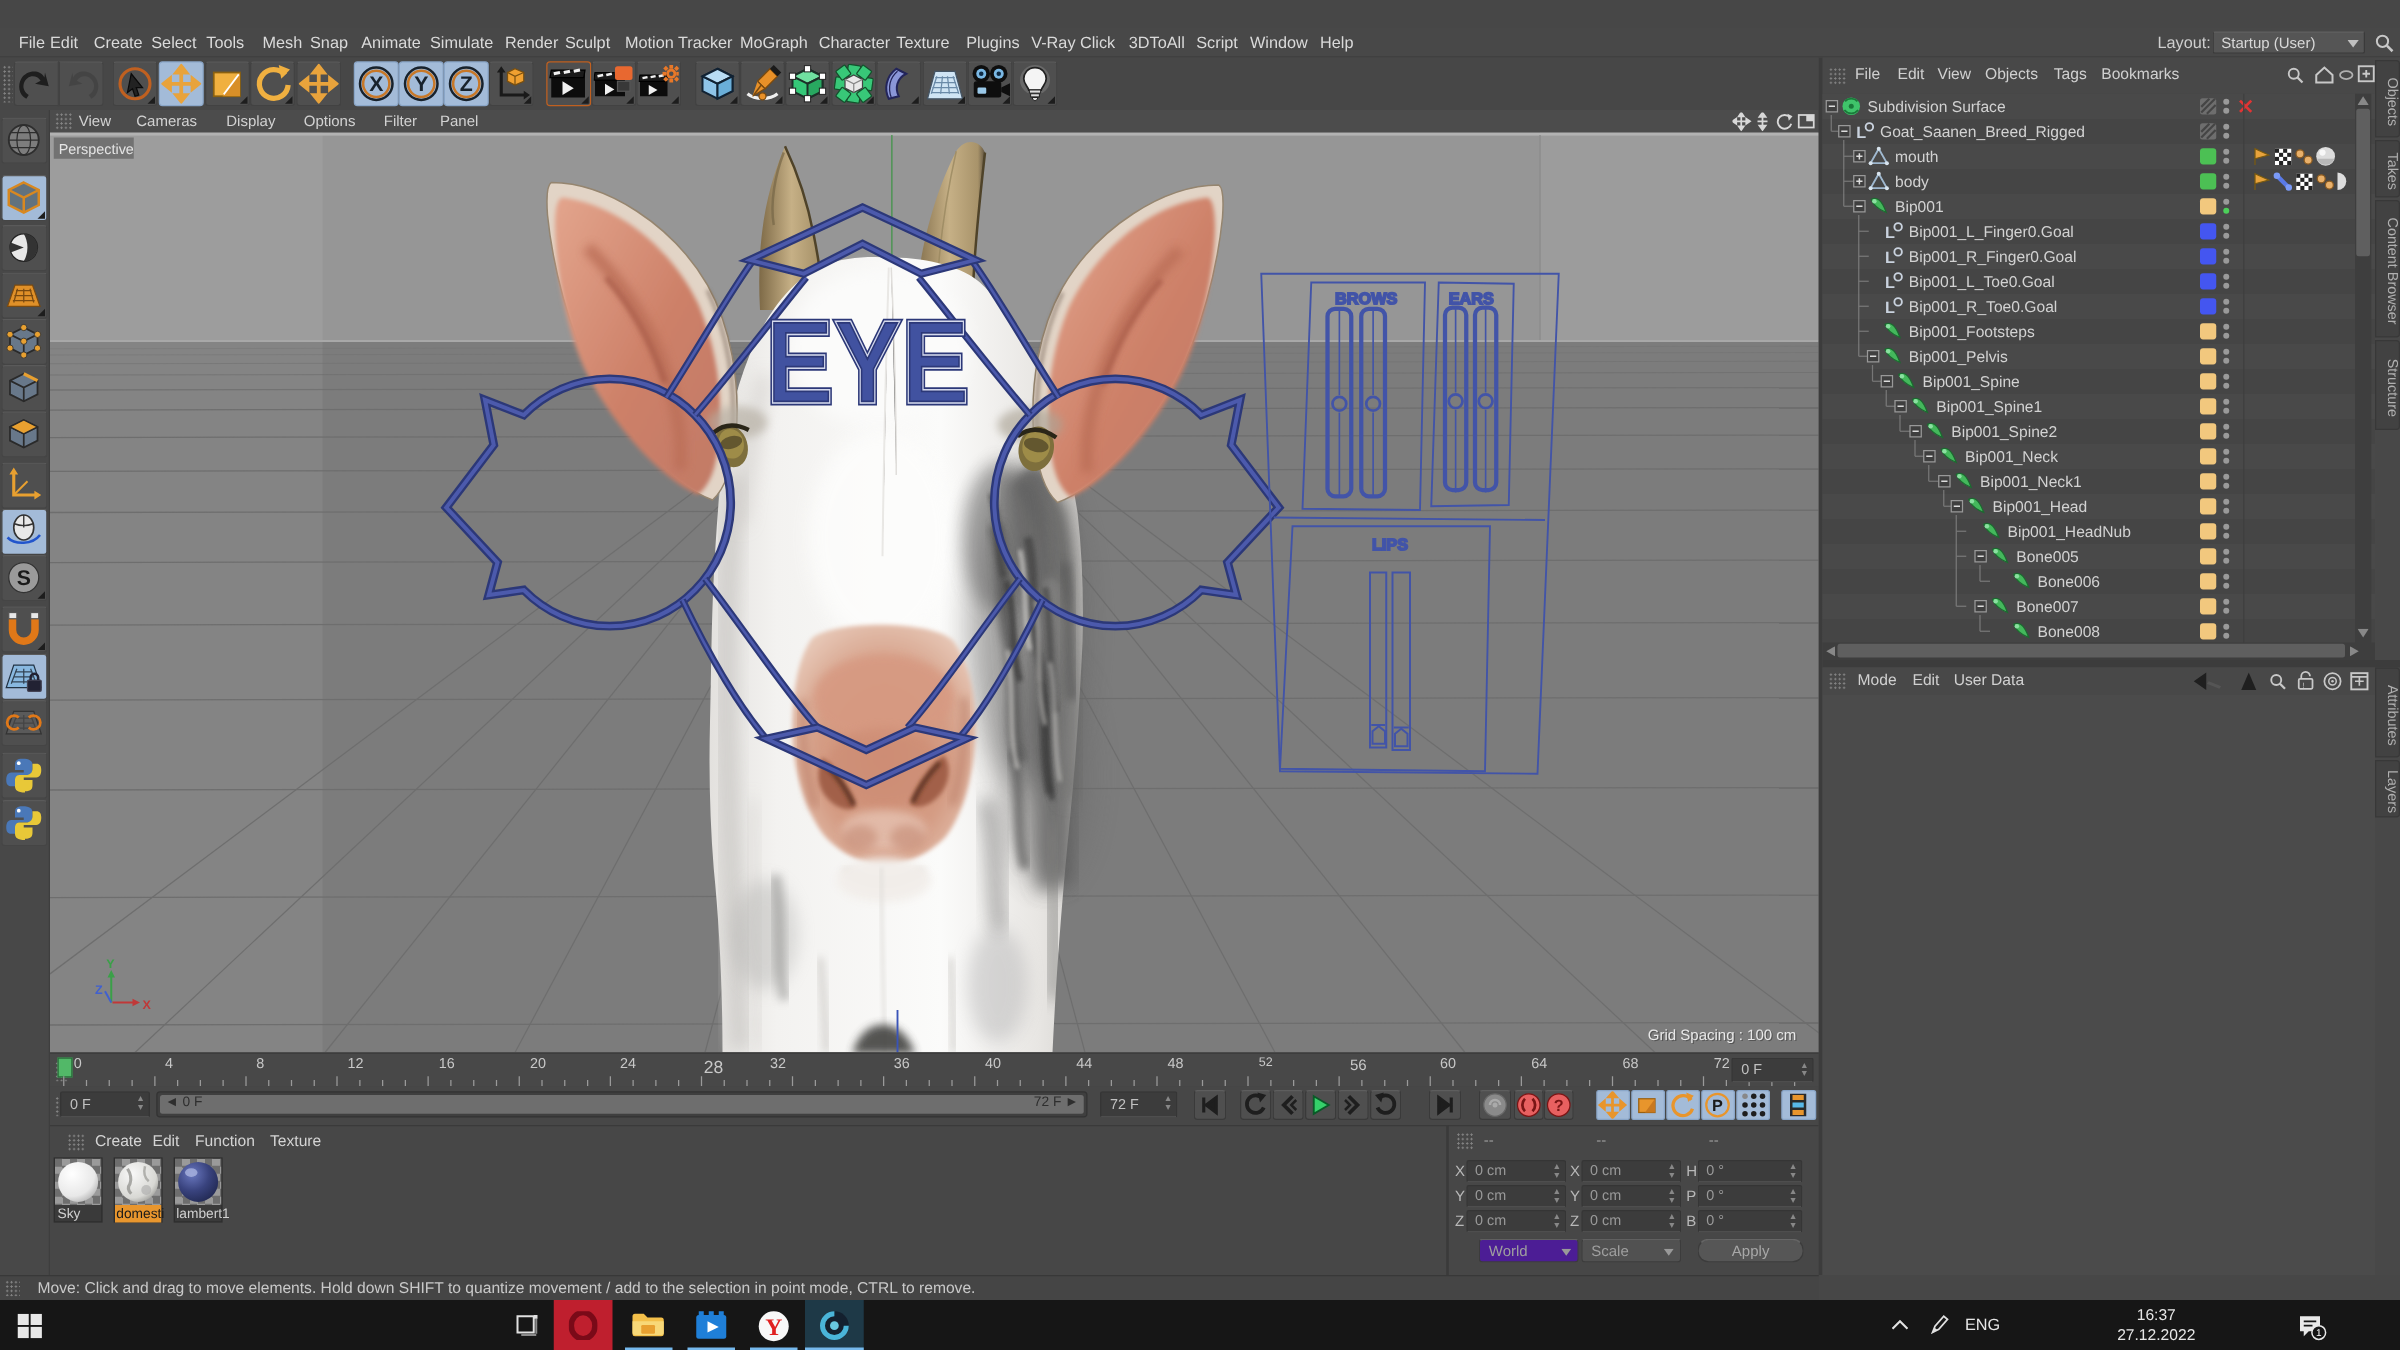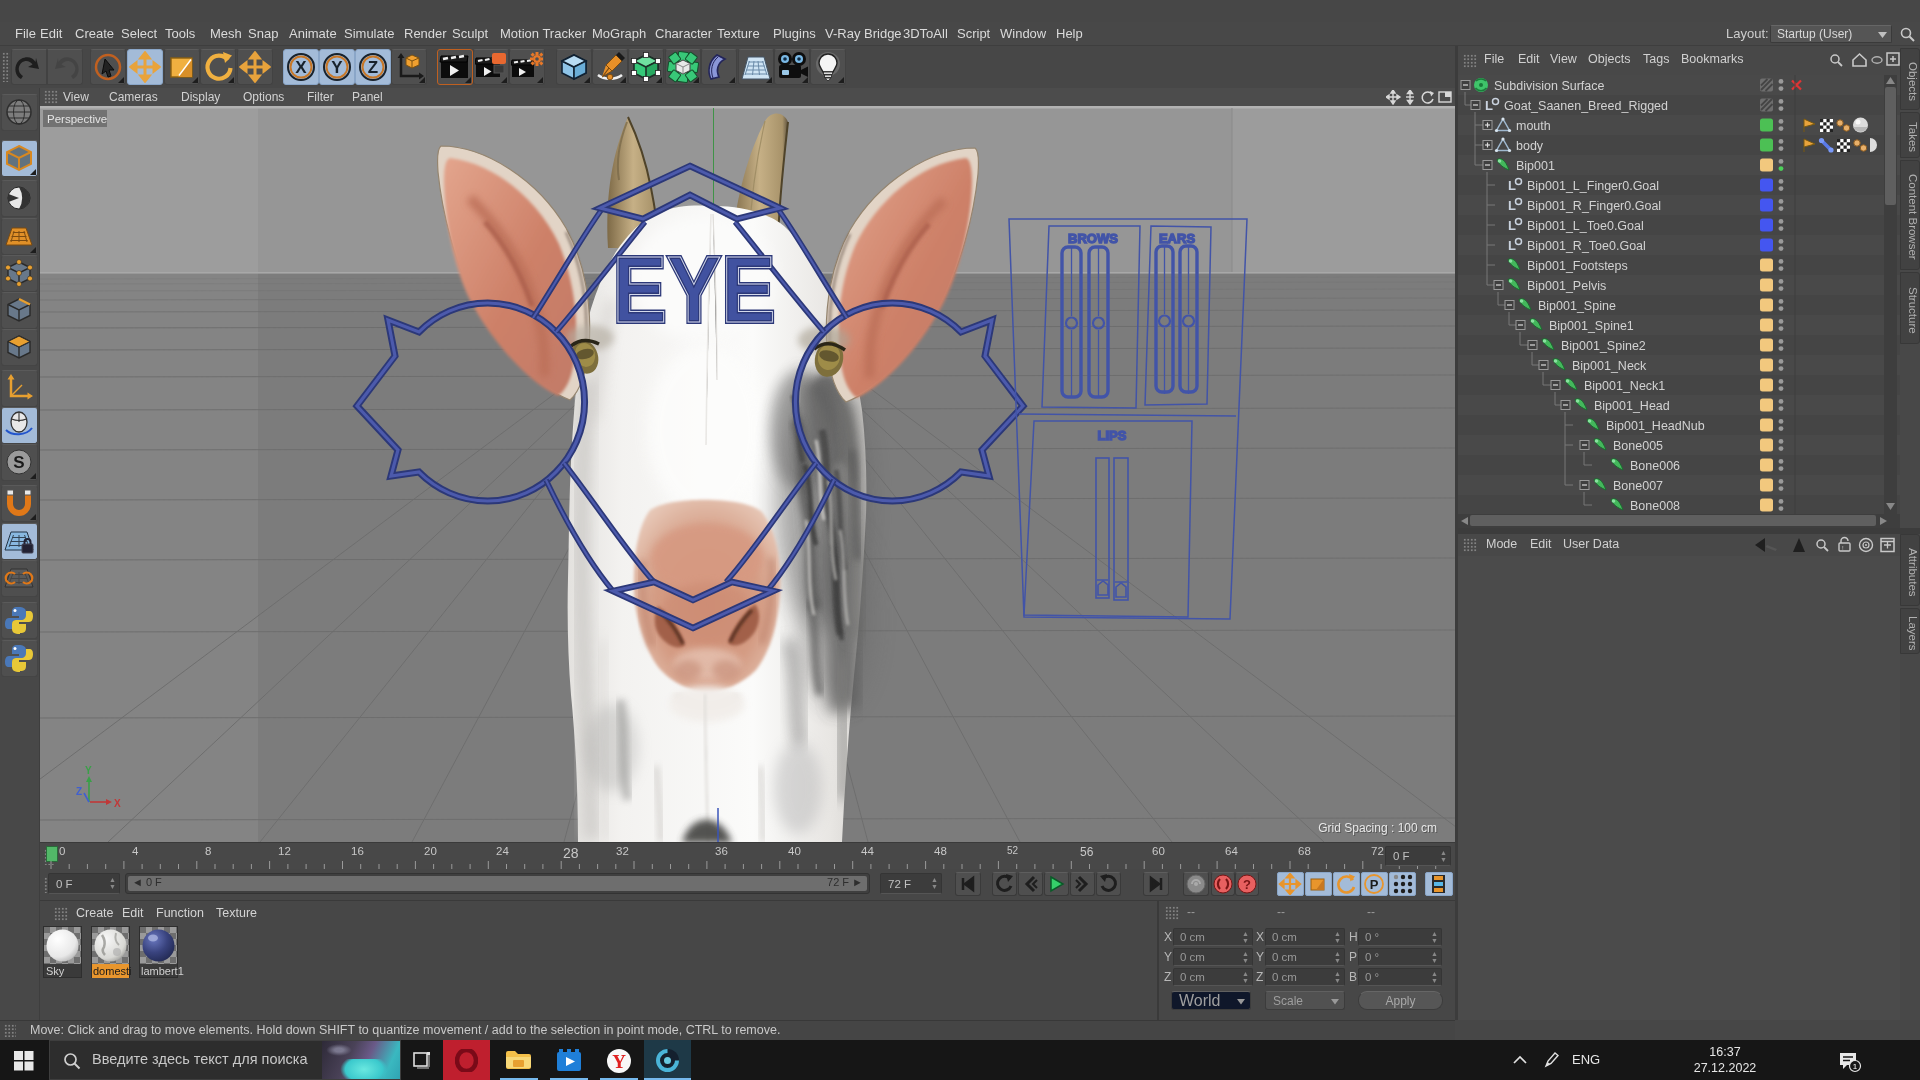--- a/index.html
+++ b/index.html
@@ -39,21 +39,21 @@
       <span class="mi" style="left:248px">Snap</span>
       <span class="mi" style="left:289px">Animate</span>
       <span class="mi" style="left:344px">Simulate</span>
       <span class="mi" style="left:404px">Render</span>
       <span class="mi" style="left:452px">Sculpt</span>
       <span class="mi" style="left:500px">Motion Tracker</span>
       <span class="mi" style="left:592px">MoGraph</span>
       <span class="mi" style="left:655px">Character</span>
       <span class="mi" style="left:717px">Texture</span>
       <span class="mi" style="left:773px">Plugins</span>
-      <span class="mi" style="left:825px">V-Ray Bridge</span>
+      <span class="mi" style="left:825px">V-Ray Click</span>
       <span class="mi" style="left:903px">3DToAll</span>
       <span class="mi" style="left:957px">Script</span>
       <span class="mi" style="left:1000px">Window</span>
       <span class="mi" style="left:1056px">Help</span>
 <span class="mi" style="left:1726px;color:#cecece">Layout:</span>
 <div class="abs" style="left:1770px;top:3px;width:122px;height:18px;background:#555;border:1px solid #3a3a3a;border-top-color:#666;border-radius:2px;font-size:12px;color:#d8d8d8;line-height:16px;padding-left:6px">Startup (User)
 <svg class="abs" style="right:3px;top:6px" width="10" height="8">
           <path d="M0 0 h9 l-4.5 6z" fill="#c0c0c0"></path>
         </svg></div>
 <svg class="abs" style="left:1898px;top:3px" width="18" height="18">
@@ -914,21 +914,21 @@
       <div class="abs" style="left:97px;top:49px;font-size:12px;color:#b8b8b8">Y</div>
       <div class="fld" style="left:106px;top:47px;width:80px;height:18px;line-height:17px;padding-left:6px">0 cm<span class="spin" style="top:1px">▲<br>▼</span></div>
       <div class="abs" style="left:190px;top:49px;font-size:12px;color:#b8b8b8">P</div>
       <div class="fld" style="left:199px;top:47px;width:84px;height:18px;line-height:17px;padding-left:6px">0 °<span class="spin" style="top:1px">▲<br>▼</span></div>
       <div class="abs" style="left:5px;top:69px;font-size:12px;color:#b8b8b8">Z</div>
       <div class="fld" style="left:14px;top:67px;width:80px;height:18px;line-height:17px;padding-left:6px">0 cm<span class="spin" style="top:1px">▲<br>▼</span></div>
       <div class="abs" style="left:97px;top:69px;font-size:12px;color:#b8b8b8">Z</div>
       <div class="fld" style="left:106px;top:67px;width:80px;height:18px;line-height:17px;padding-left:6px">0 cm<span class="spin" style="top:1px">▲<br>▼</span></div>
       <div class="abs" style="left:190px;top:69px;font-size:12px;color:#b8b8b8">B</div>
       <div class="fld" style="left:199px;top:67px;width:84px;height:18px;line-height:17px;padding-left:6px">0 °<span class="spin" style="top:1px">▲<br>▼</span></div>
-      <div class="abs" style="left:12px;top:90px;width:80px;height:19px;background:#0f172a;border:1px solid #3c3c3c;border-top-color:#606060;border-radius:3px;font-size:16px;color:#9f9f9f;line-height:18px;padding-left:7px">World<svg class="abs" style="right:4px;top:7px" width="9" height="7">
+      <div class="abs" style="left:24px;top:90px;width:80px;height:19px;background:#4c1d95;border:1px solid #3c3c3c;border-top-color:#606060;border-radius:3px;font-size:12px;color:#9f9f9f;line-height:18px;padding-left:7px">World<svg class="abs" style="right:4px;top:7px" width="9" height="7">
           <path d="M0 0 h8 l-4 5.5z" fill="#999"></path>
         </svg></div>
       <div class="abs" style="left:106px;top:90px;width:80px;height:19px;background:#515151;border:1px solid #3c3c3c;border-top-color:#606060;border-radius:3px;font-size:12px;color:#9f9f9f;line-height:18px;padding-left:7px">Scale<svg class="abs" style="right:4px;top:7px" width="9" height="7">
           <path d="M0 0 h8 l-4 5.5z" fill="#999"></path>
         </svg></div>
       <div class="abs" style="left:199px;top:90px;width:85px;height:19px;background:#565656;border:1px solid #3c3c3c;border-top-color:#666;border-radius:9px;font-size:12px;color:#a8a8a8;line-height:18px;text-align:center">Apply</div>
     </div>
 <div id="statusbar" class="abs">
       <div class="abs grip" style="left:4px;top:3px;width:12px;height:13px"></div>
       <span style="position:absolute;left:30px">Move: Click and drag to move elements. Hold down SHIFT to quantize movement / add to the selection in point mode, CTRL to remove.</span>
@@ -1241,31 +1241,20 @@
     </div>
 <div id="taskbar" class="abs">
       <svg class="abs" style="left:14px;top:11px" width="20" height="20">
         <g fill="#e8e8e8">
           <rect x="0" y="0" width="9" height="9"></rect>
           <rect x="10.5" y="0" width="9" height="9"></rect>
           <rect x="0" y="10.5" width="9" height="9"></rect>
           <rect x="10.5" y="10.5" width="9" height="9"></rect>
         </g>
       </svg>
-      <div class="abs" style="left:49px;top:0;width:352px;height:40px;background:#2d2d2d;border:1px solid #3e3e3e;overflow:hidden">
-<svg class="abs" style="left:13px;top:11px" width="18" height="18">
-          <circle cx="7.5" cy="7.5" r="5.5" fill="none" stroke="#cfcfcf" stroke-width="1.7"></circle>
-          <path d="M11.5 11.5 l5 5" stroke="#cfcfcf" stroke-width="1.9"></path>
-        </svg>
-<span class="abs" style="left:42px;top:10px;font-size:14.5px;color:#c8c8c8">Введите здесь текст для поиска</span>
-<div class="abs" style="left:272px;top:0;width:80px;height:40px;background:linear-gradient(115deg,#2e2a38 0%,#4a4258 35%,#6a5a88 55%,#3ab8c0 80%,#2ea0b0 100%)">
-<div class="abs" style="left:18px;top:18px;width:48px;height:26px;background:radial-gradient(ellipse at 50% 40%,#6ae8e0 0%,#3ac8cc 55%,transparent 70%)"></div>
-<div class="abs" style="left:2px;top:2px;width:30px;height:14px;background:radial-gradient(#8a88a0 20%,transparent 60%);opacity:.8"></div>
-        </div>
-      </div>
       <svg class="abs" style="left:412px;top:11px" width="20" height="19">
         <rect x="2" y="2" width="13" height="13" fill="none" stroke="#e0e0e0" stroke-width="1.6"></rect>
         <path d="M17 4 v12 M5 17 h12" stroke="#8a8a8a" stroke-width="1.6"></path>
         <rect x="15" y="1" width="3" height="3" fill="#e0e0e0"></rect>
       </svg>
       <div class="abs" style="left:443px;top:0;width:47px;height:40px;background:#bf1f2e">
         <svg class="abs" style="left:12px;top:9px" width="23" height="23">
           <ellipse cx="11.5" cy="11.5" rx="9.5" ry="10.5" fill="none" stroke="#7a0a18" stroke-width="4.5"></ellipse>
         </svg>
       </div>

